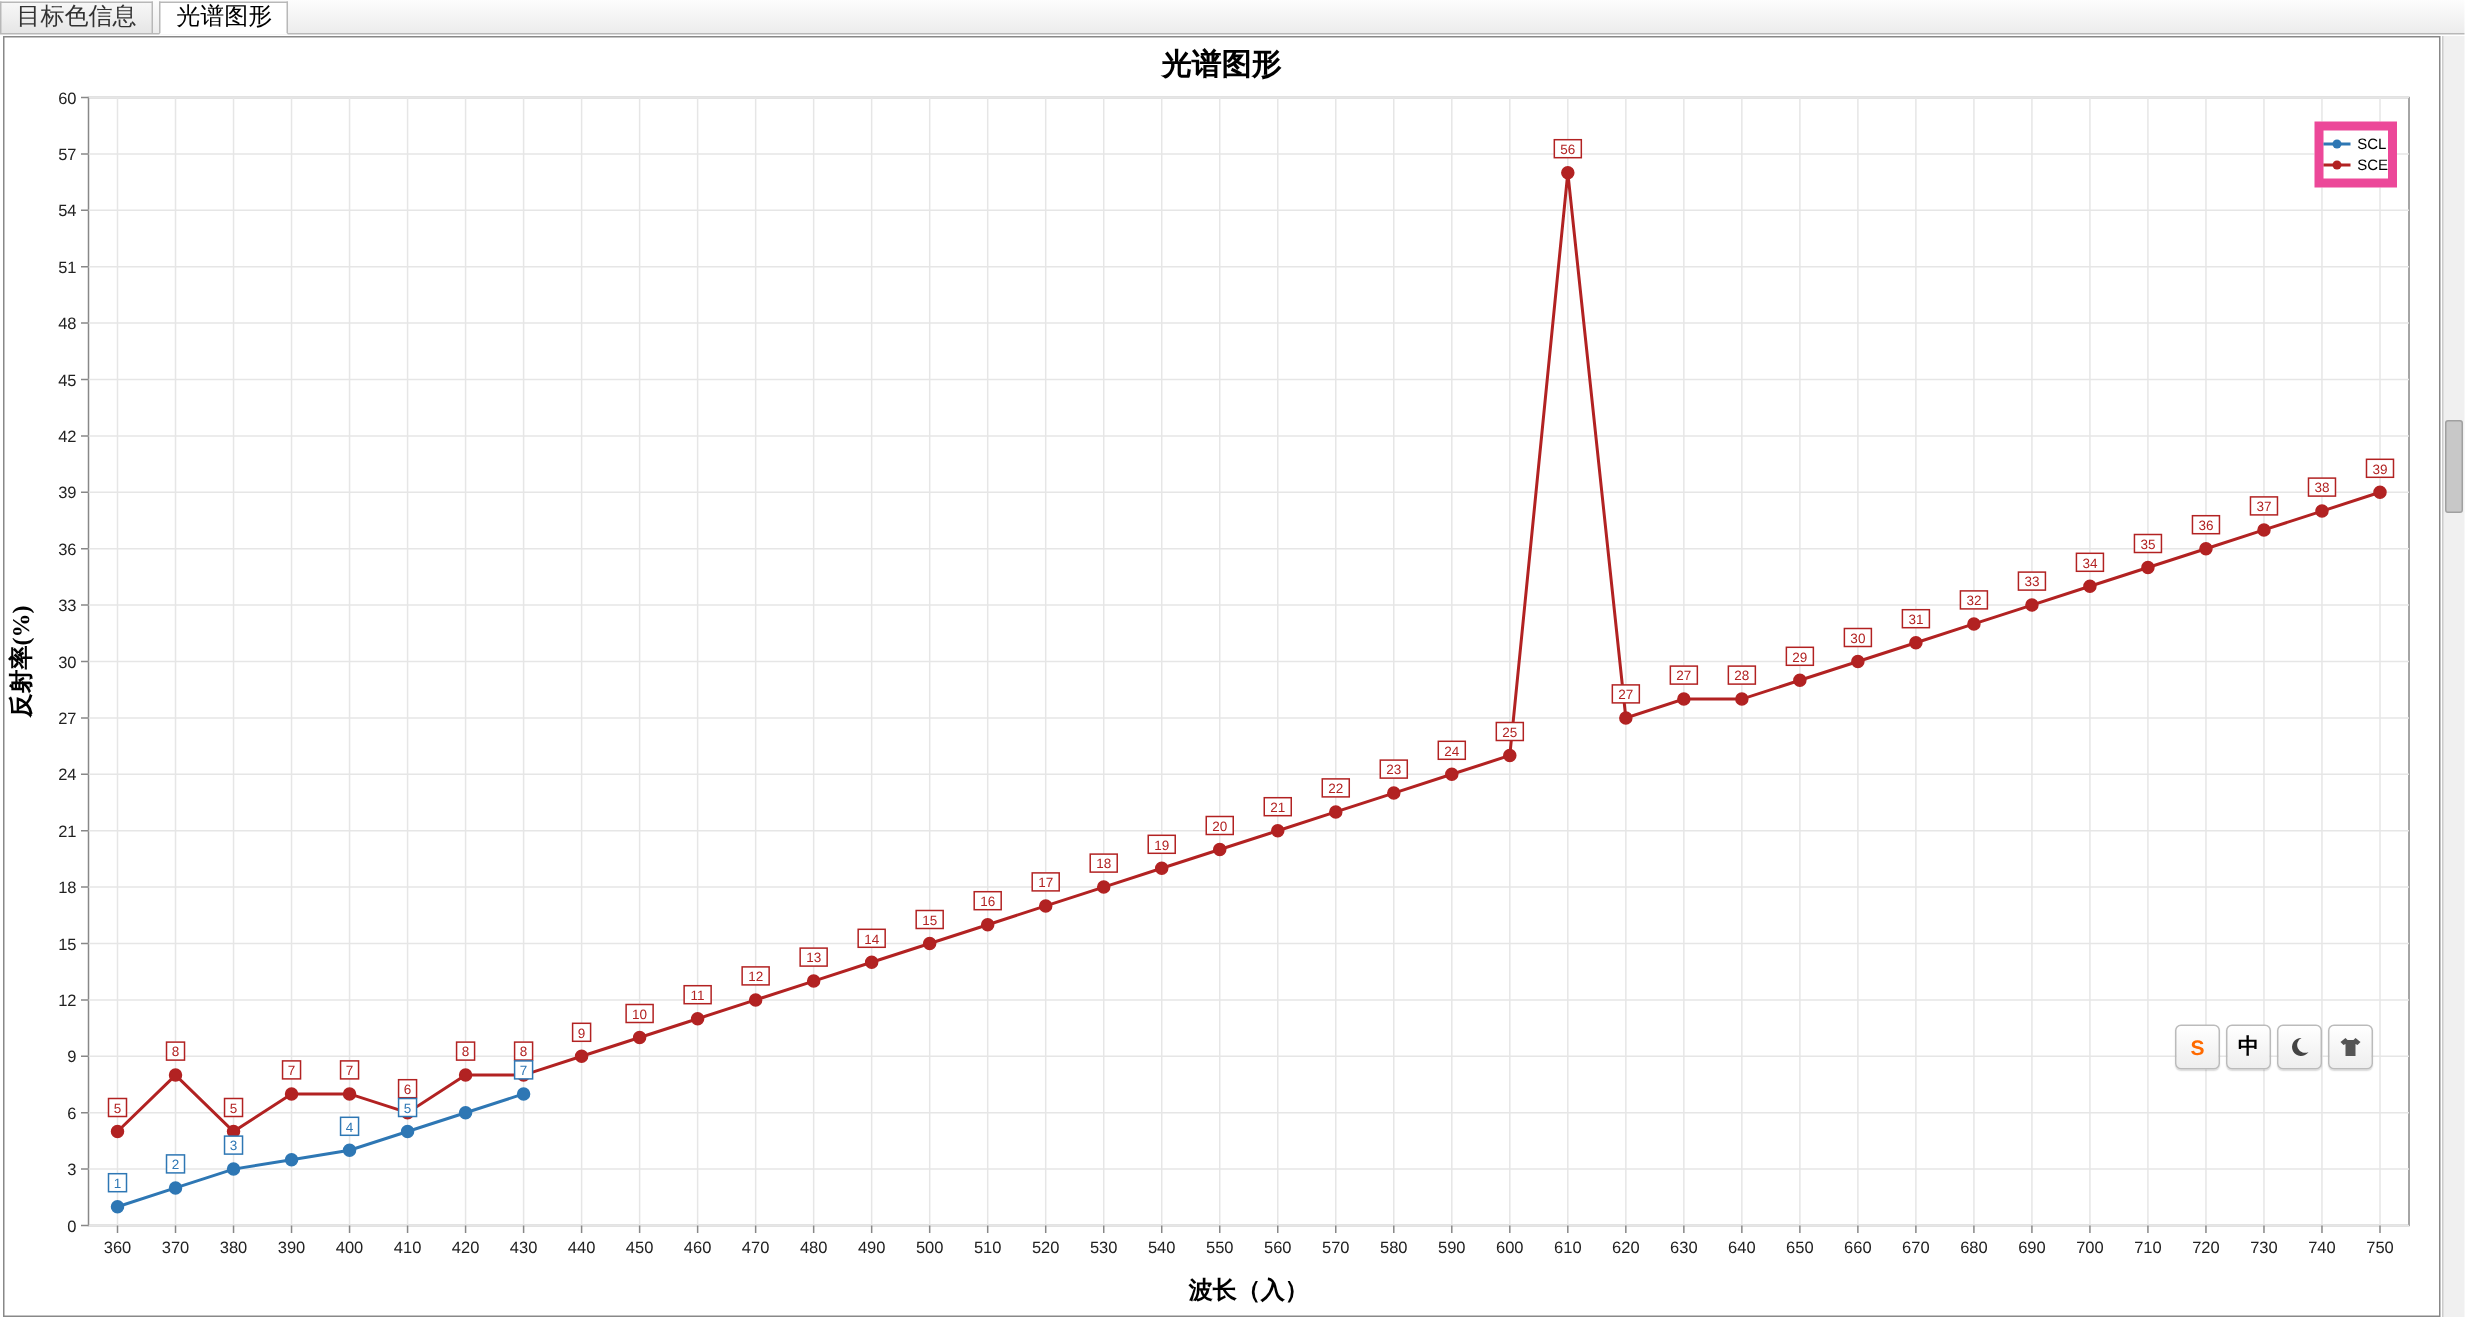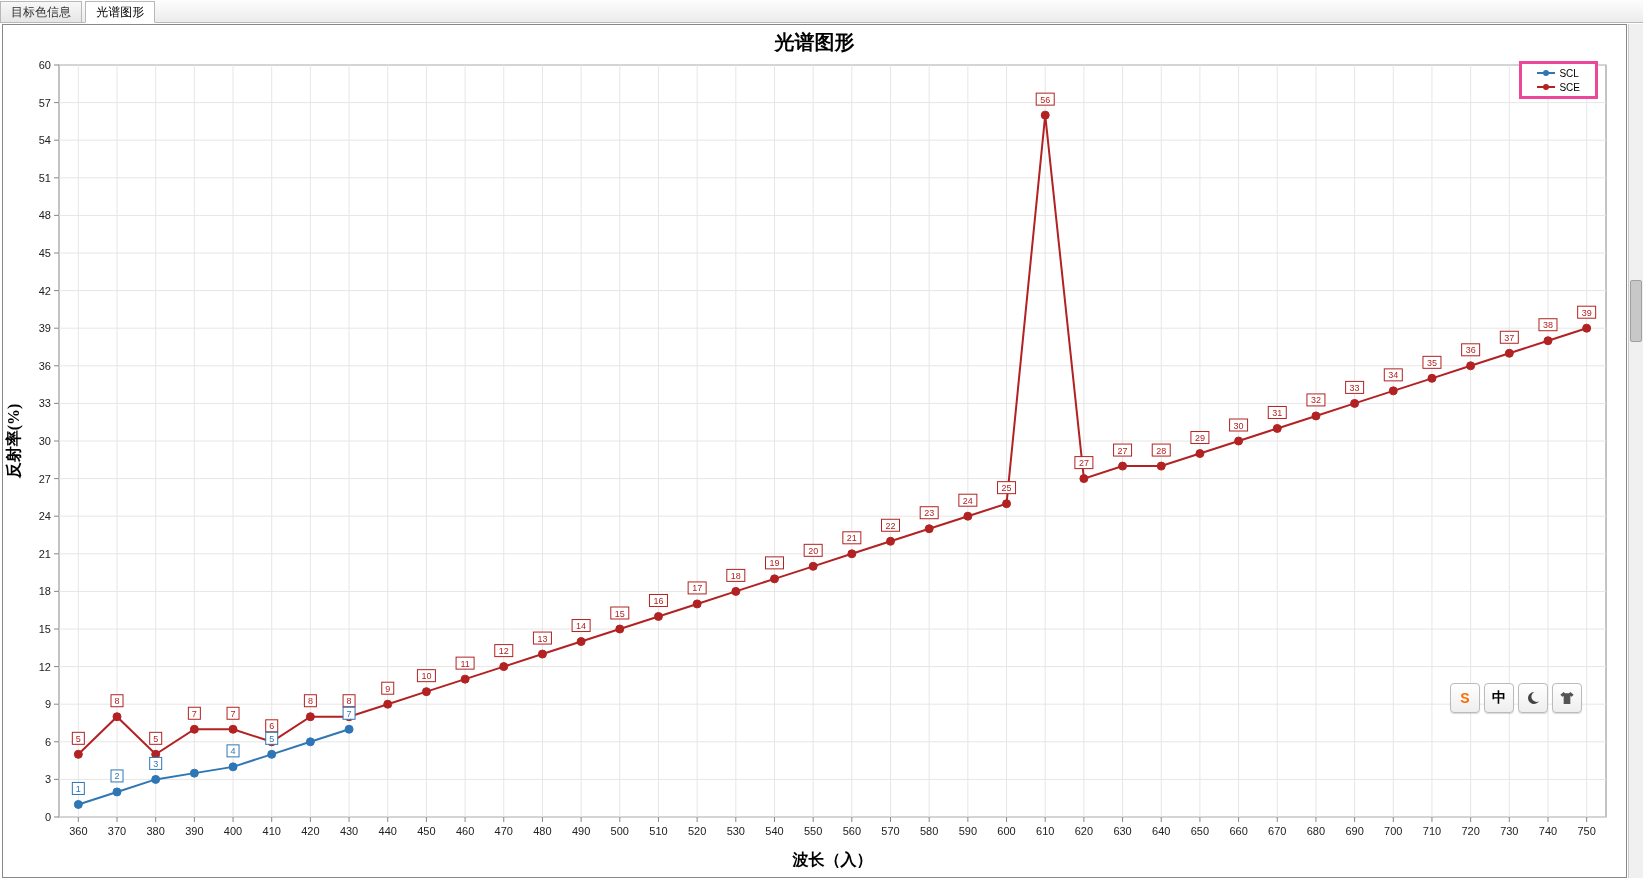--- a/index.html
+++ b/index.html
@@ -1,22 +1,22 @@
 <!DOCTYPE html>
 <html><head>
 <meta charset="utf-8">
 <style>
   html,body { margin:0; padding:0; width:1643px; height:880px; font-family:"Microsoft YaHei","SimSun",Arial,sans-serif; background:#fff; color:#000; overflow:hidden; }
-  .tab-bar { position:absolute; left:0; top:0; width:100%; height:22px; background:linear-gradient(#fdfdfd,#ececec); border-bottom:1px solid #b8b8b8; font-size:12px; }
+  .tab-bar { position:absolute; left:0; top:0; width:100%; height:22px; background:linear-gradient(#fdfdfd,#ececec); border-bottom:1px solid #b8b8b8; font-size:16px; }
   .tab { display:inline-block; height:20px; line-height:20px; padding:0 10px; border:1px solid #b8b8b8; border-bottom:none; background:linear-gradient(#f7f7f7,#e6e6e6); color:#333; position:relative; top:1px; }
   .tab.active { background:#fff; color:#000; border-bottom:1px solid #fff; }
   .chart-frame { position:absolute; left:2px; right:16px; top:24px; bottom:2px; border:1px solid #888; background:#fff; }
   .chart-title { position:absolute; top:4px; left:0; right:0; text-align:center; font-size:20px; font-weight:bold; font-family:"SimSun","Microsoft YaHei",serif; }
   svg.plot { position:absolute; left:0; top:0; width:100%; height:100%; }
-  .legend-box { position:absolute; right:28px; top:36px; border:3px solid #ec4899; background:#fff; font-size:10px; padding:2px 15px; }
+  .legend-box { position:absolute; right:28px; top:56px; border:6px solid #ec4899; background:#fff; font-size:10px; padding:2px 0; }
   .legend-row { display:flex; align-items:center; gap:4px; height:14px; }
   .legend-mark { width:18px; height:10px; position:relative; }
   .legend-mark .line { position:absolute; left:0; right:0; top:50%; height:2px; transform:translateY(-1px); }
   .legend-mark .dot { position:absolute; left:50%; top:50%; width:6px; height:6px; border-radius:50%; transform:translate(-50%,-50%); }
   .toolbar { position:absolute; right:44px; bottom:164px; display:flex; gap:4px; }
   .tbtn { width:28px; height:28px; border:1px solid #bbb; border-radius:4px; background:linear-gradient(#fff,#eee); display:flex; align-items:center; justify-content:center; box-shadow:0 1px 1px rgba(0,0,0,.15); font-size:14px; font-weight:bold; cursor:pointer; }
   .tbtn svg { width:16px; height:16px; }
   .scroll-track { position:absolute; right:0; top:24px; bottom:2px; width:14px; background:#f0f0f0; border-left:1px solid #ccc; }
   .scroll-thumb { position:absolute; left:1px; right:1px; top:30%; height:60px; background:#c8c8c8; border:1px solid #a0a0a0; border-radius:2px; }
 </style>

